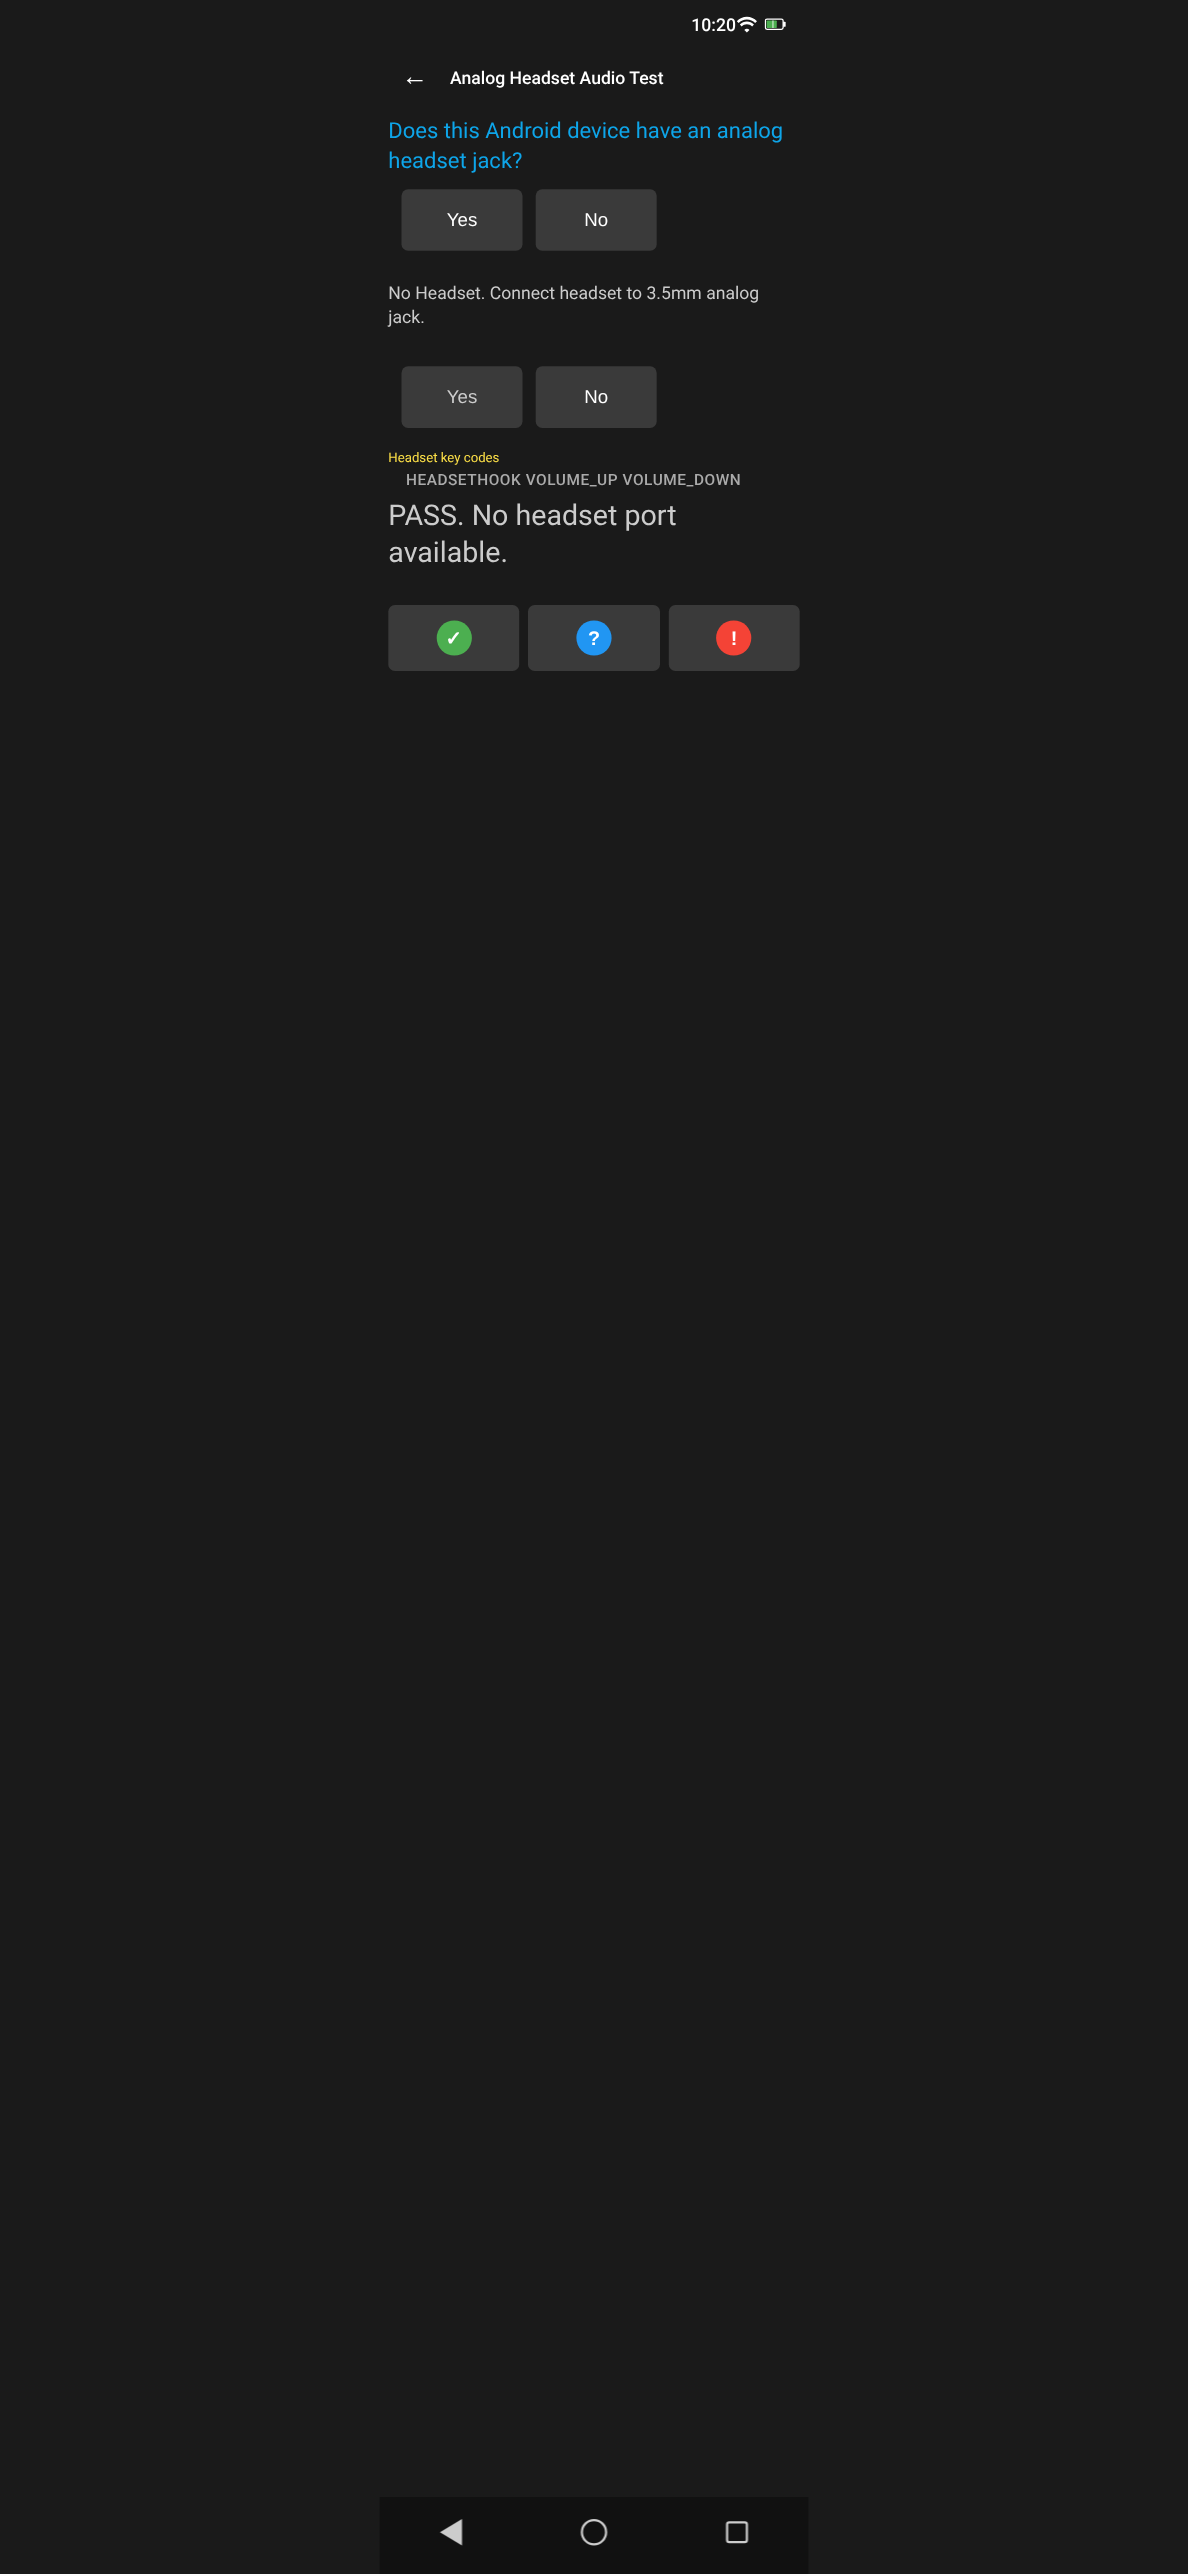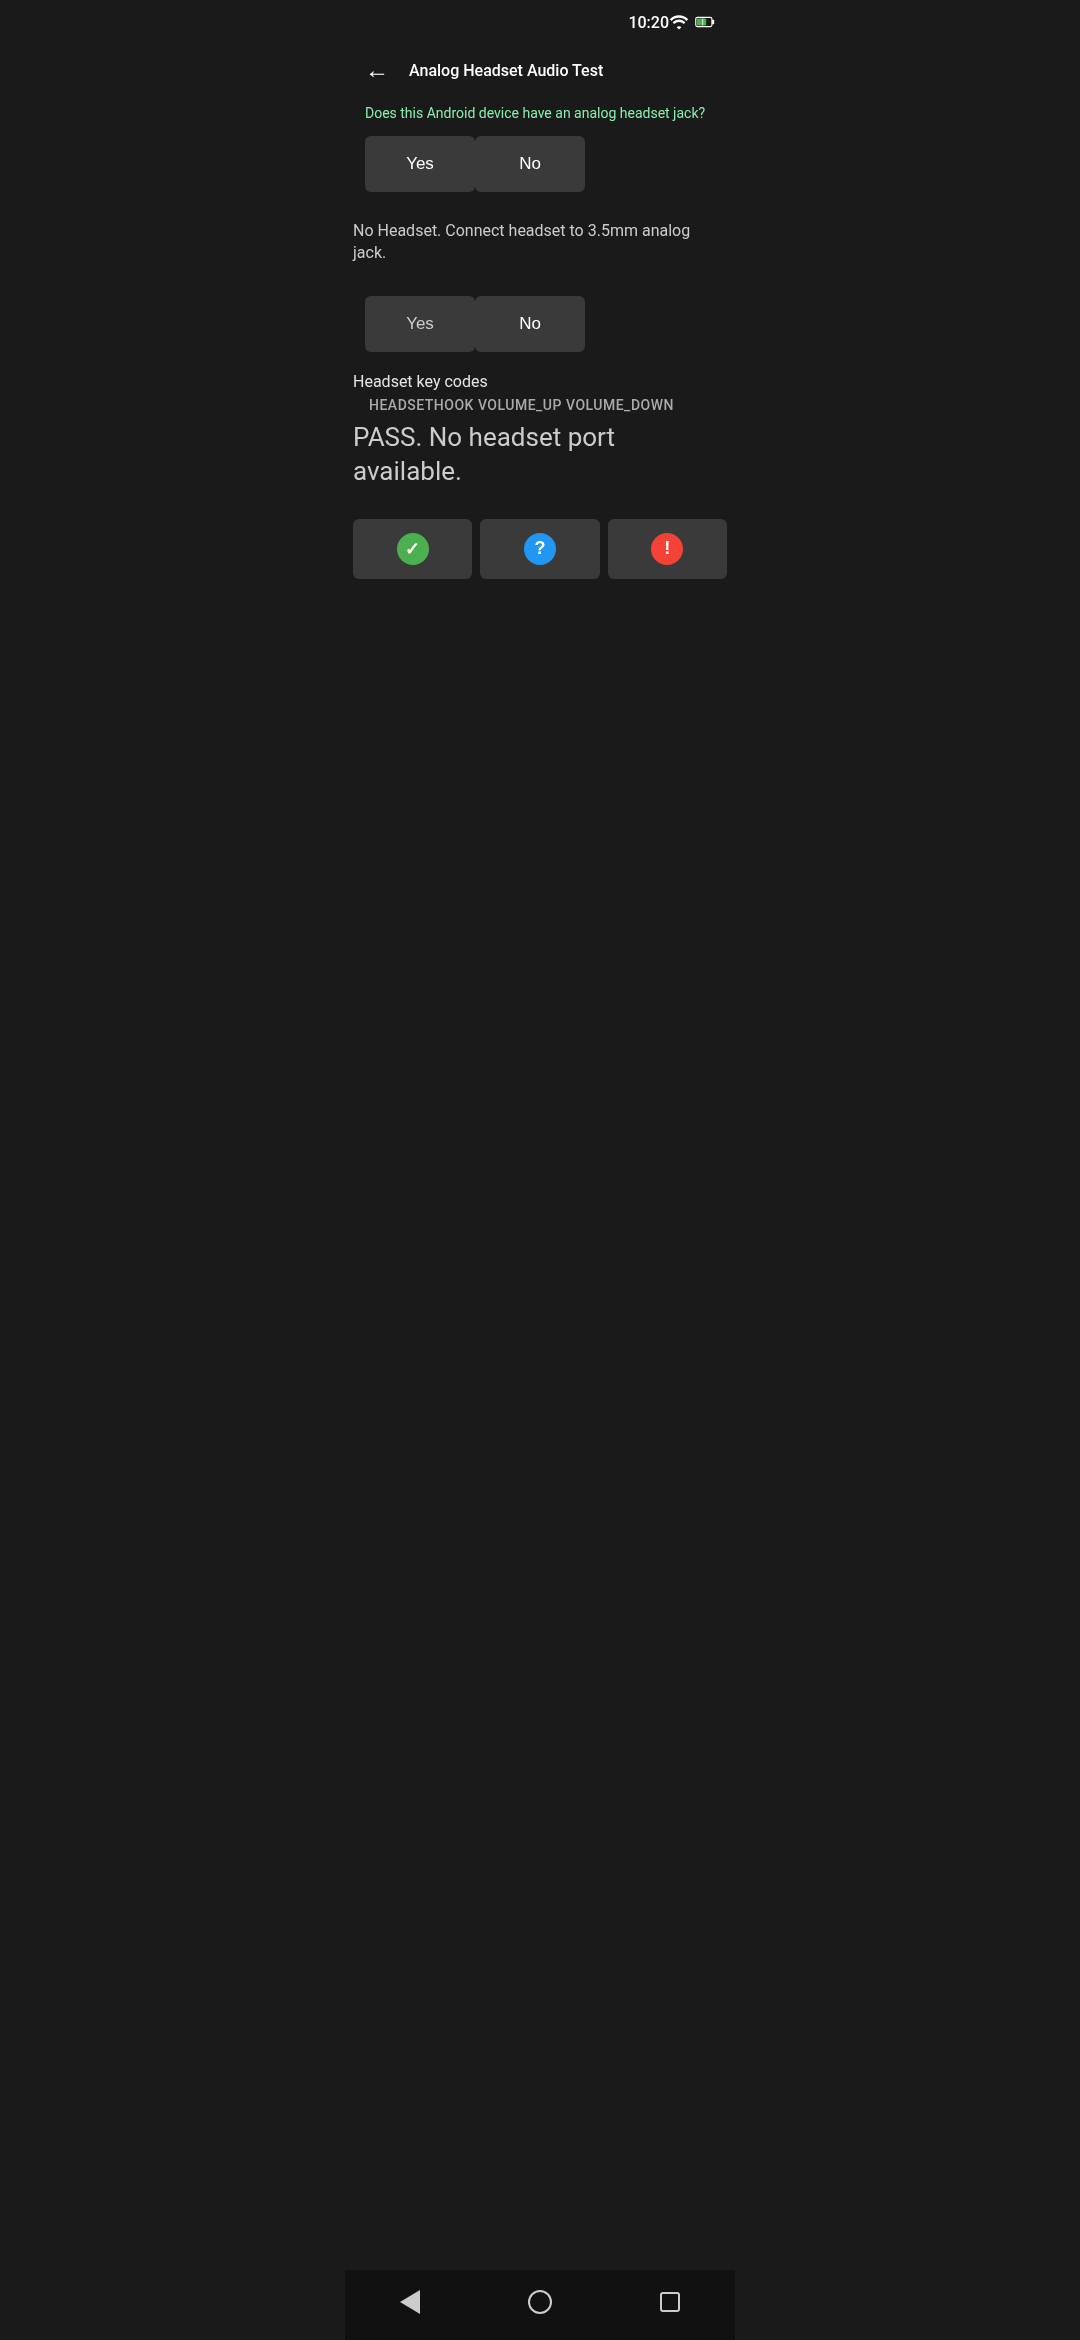--- a/index.html
+++ b/index.html
@@ -70,29 +70,29 @@
       font-size: 16px;
       font-weight: 500;
       color: #ffffff;
     }
 
     .content {
       padding: 0 8px;
     }
 
     .question-text {
-      font-size: 14px;
-      color: #86efac;
+      font-size: 20px;
+      color: #0ea5e9;
       padding: 0 8px 12px 0;
       line-height: 1.4;
-      margin-left: 12px;
     }
 
     .button-row {
       display: flex;
+      gap: 12px;
       margin-bottom: 20px;
       padding: 0 12px;
     }
 
     .action-btn {
       background-color: #3a3a3a;
       color: #cccccc;
       border: none;
       border-radius: 6px;
       padding: 18px 0;
@@ -112,22 +112,22 @@
       color: #cccccc;
       padding: 8px 0 12px 0;
       line-height: 1.4;
     }
 
     .section-divider {
       height: 20px;
     }
 
     .key-codes-label {
-      font-size: 16px;
-      color: #e5e5e5;
+      font-size: 12px;
+      color: #fde047;
       margin-bottom: 6px;
     }
 
     .key-codes-row {
       display: flex;
       gap: 4px;
       margin-bottom: 8px;
       padding-left: 16px;
     }
 

